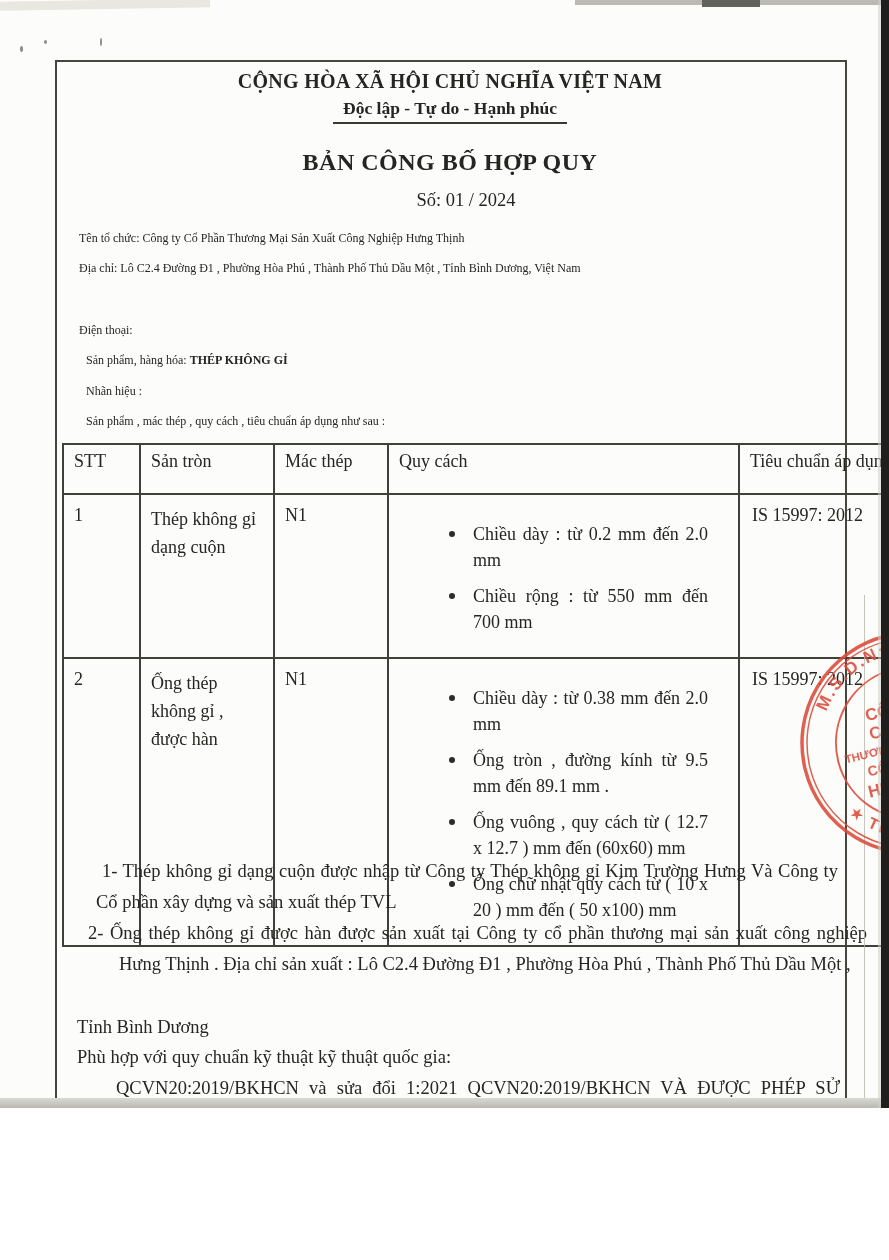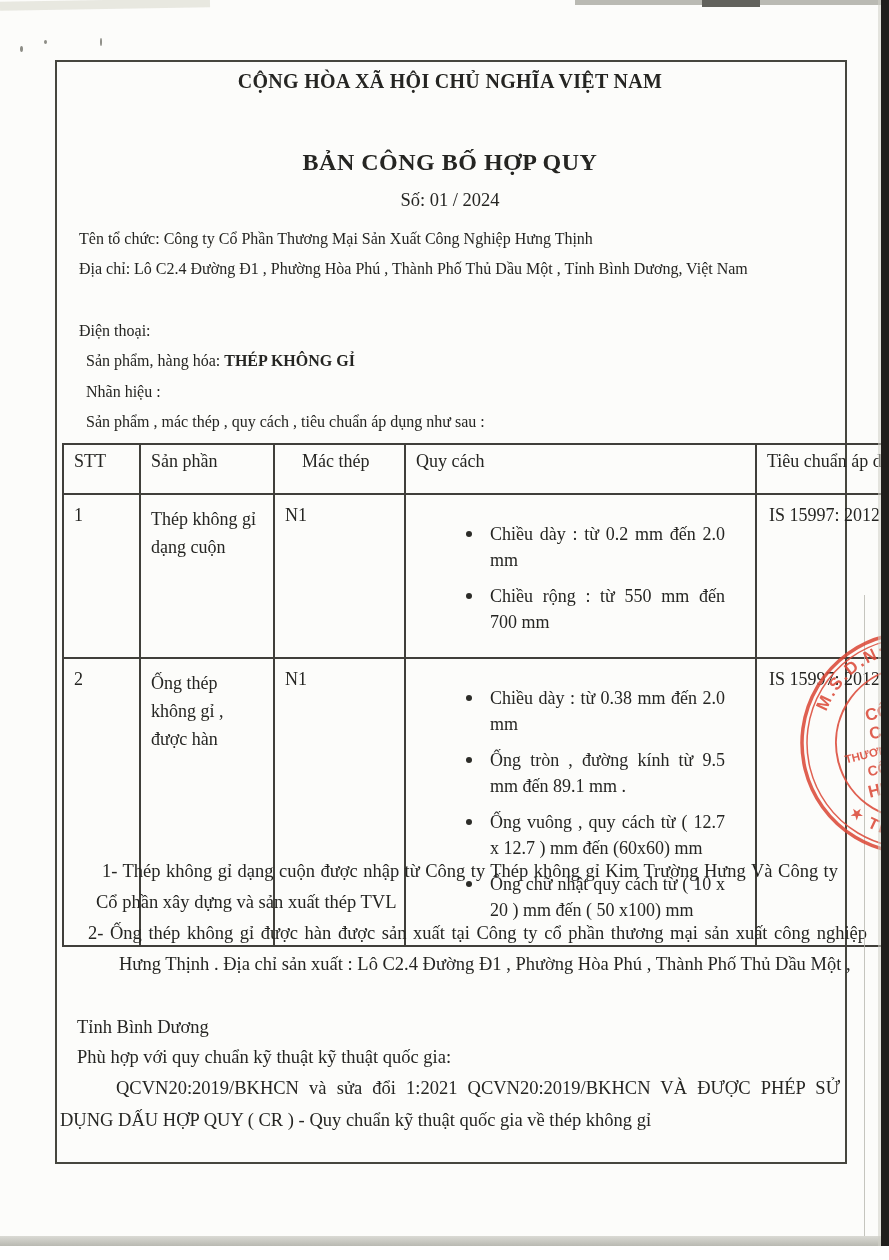--- a/index.html
+++ b/index.html
@@ -1,40 +1,40 @@
 <!DOCTYPE html>
 <html><head>
 <meta charset="utf-8">
 <style>
   html,body{margin:0;padding:0;background:#ffffff;}
   .page{
-    position:relative;width:889px;height:1246px;overflow:hidden;
+    position:relative;width:889px;height:1108px;overflow:hidden;
     background:#fcfcfa;color:#252522;
     font-family:"Liberation Serif","DejaVu Serif",serif;
   }
   
   .right-strip{position:absolute;top:0;right:0;width:8px;height:1260px;background:#201f1d;z-index:30;}
   .right-strip-soft{position:absolute;top:0;right:8px;width:3px;height:1260px;background:#cfcfc7;opacity:.55;z-index:30;}
   .bottom-bar{position:absolute;left:0;bottom:0;width:881px;height:10px;background:linear-gradient(#dadad4,#b9b9b1);z-index:25;}
   .top-right-bar{position:absolute;top:0;left:575px;width:306px;height:5px;background:#a9a9a1;opacity:.8;z-index:25;}
   .top-dark-mark{position:absolute;top:0;left:702px;width:58px;height:7px;background:#62625c;z-index:26;}
   .top-left-smudge{position:absolute;top:0;left:0;width:210px;height:9px;background:#e2e2da;opacity:.8;transform:rotate(-1deg);z-index:25;}
   .speck{position:absolute;background:#8d8d86;border-radius:50%;z-index:24;}
   .fold-line{position:absolute;left:864px;top:595px;width:1px;height:655px;background:#b7b7af;opacity:.8;z-index:5;}
   
   .frame{position:absolute;left:55px;top:60px;width:788px;height:1100px;border:2px solid #46463f;background:transparent;}
   
   .center-line{position:absolute;left:55px;width:790px;text-align:center;}
   .natl-1{top:70px;font-size:20px;font-weight:bold;letter-spacing:.3px;}
   .natl-2{top:98px;font-size:17.5px;font-weight:bold;}
   .natl-2 .u{display:inline-block;border-bottom:2px solid #3a3a35;padding:0 10px 3px 10px;}
   .doc-title{top:149px;font-size:24px;font-weight:bold;letter-spacing:.5px;}
-  .doc-number{top:190px;font-size:18.5px;}
+  .doc-number{top:190px;font-size:18.5px;padding-left:16px;}
   
-  .para{position:absolute;font-size:16px;line-height:31px;}
+  .para{position:absolute;font-size:12px;line-height:31px;}
   .p-org{left:79px;top:223px;width:748px;}
   .p-addr{left:79px;top:253px;width:748px;}
   .p-phone{left:79px;top:315px;}
   .p-prod{left:86px;top:345px;}
   .p-prod b{font-weight:bold;text-align:right;}
   .p-brand{left:86px;top:376px;}
   .p-intro{left:86px;top:406px;}
   
   table.spec{position:absolute;left:62px;top:443px;border-collapse:collapse;table-layout:fixed;width:776px;}
   table.spec td,table.spec th{border:2px solid #403f3a;vertical-align:top;font-size:18px;font-weight:normal;text-align:left;}
@@ -72,37 +72,40 @@
   <div class="top-right-bar"></div>
   <div class="top-dark-mark"></div>
   <div class="speck" style="left:20px;top:46px;width:3px;height:6px;"></div>
   <div class="speck" style="left:44px;top:40px;width:3px;height:4px;"></div>
   <div class="speck" style="left:100px;top:38px;width:2px;height:8px;"></div>
   <div class="fold-line"></div>
 
   <div class="frame"></div>
 
   <div class="center-line natl-1">CỘNG HÒA XÃ HỘI CHỦ NGHĨA VIỆT NAM</div>
+  <div class="center-line natl-2">
+    <span class="u">Độc lập - Tự do - Hạnh phúc</span>
+  </div>
 
   <div class="center-line doc-title">BẢN CÔNG BỐ HỢP QUY</div>
   <div class="center-line doc-number">Số: 01 / 2024</div>
 
   <div class="para p-org">Tên tổ chức: Công ty Cổ Phần Thương Mại Sản Xuất Công Nghiệp Hưng Thịnh</div>
   <div class="para p-addr">Địa chỉ: Lô C2.4 Đường Đ1 , Phường Hòa Phú , Thành Phố Thủ Dầu Một , Tỉnh Bình Dương, Việt Nam</div>
   <div class="para p-phone">Điện thoại:</div>
   <div class="para p-prod"><span>Sản phẩm, hàng hóa: </span><b>THÉP KHÔNG GỈ</b></div>
   <div class="para p-brand">Nhãn hiệu :</div>
   <div class="para p-intro">Sản phẩm , mác thép , quy cách , tiêu chuẩn áp dụng như sau :</div>
 
   <table class="spec">
     <tbody>
         <tr>
       <th class="c-stt">STT</th>
-      <th class="c-prod">Sản phần</th>
-      <th class="c-grade" style="text-align:left;padding-left:27px;">Mác thép</th>
+      <th class="c-prod">Sản tròn</th>
+      <th class="c-grade" style="text-align:left;padding-left:10px;">Mác thép</th>
       <th class="c-spec">Quy cách</th>
       <th class="c-std">Tiêu chuẩn áp dụng</th>
     </tr>
     <tr class="r1">
       <td class="c-stt">1</td>
       <td class="c-prod">Thép không gỉ dạng cuộn</td>
       <td class="c-grade">N1</td>
       <td class="c-spec">
         <ul class="specs">
           <li>

